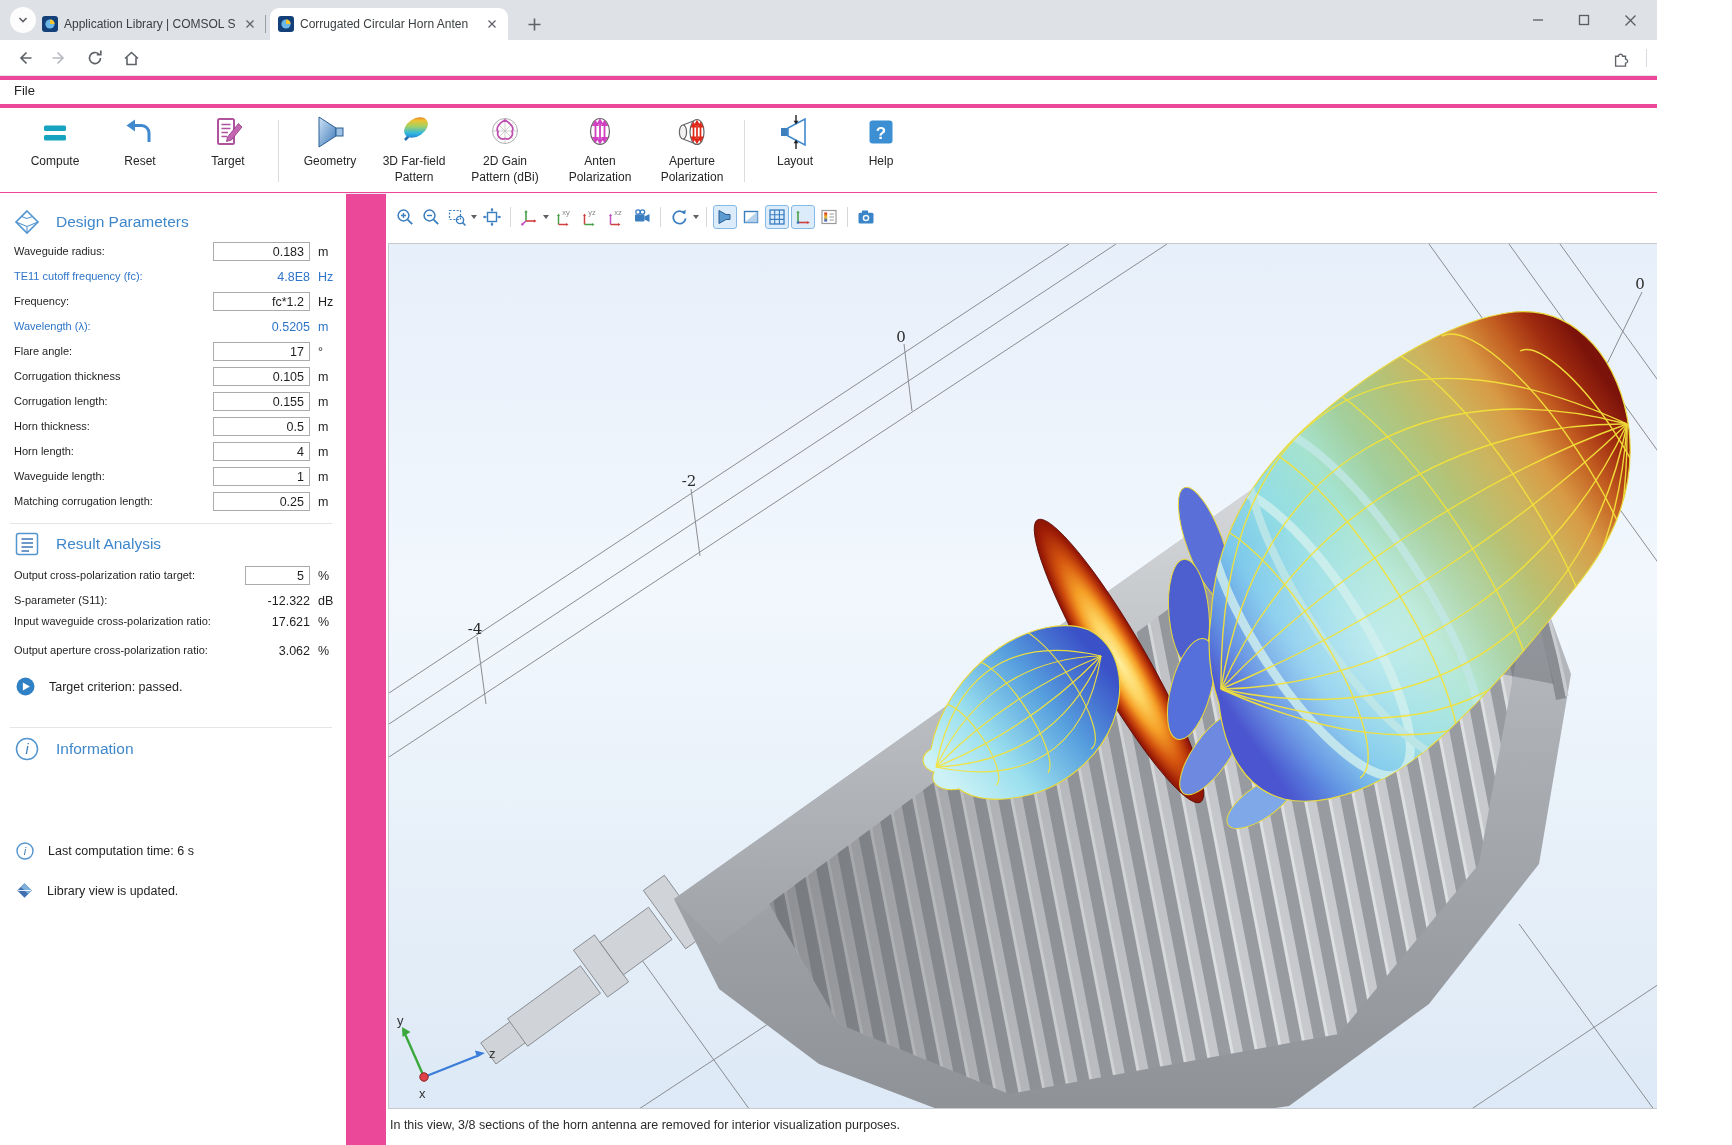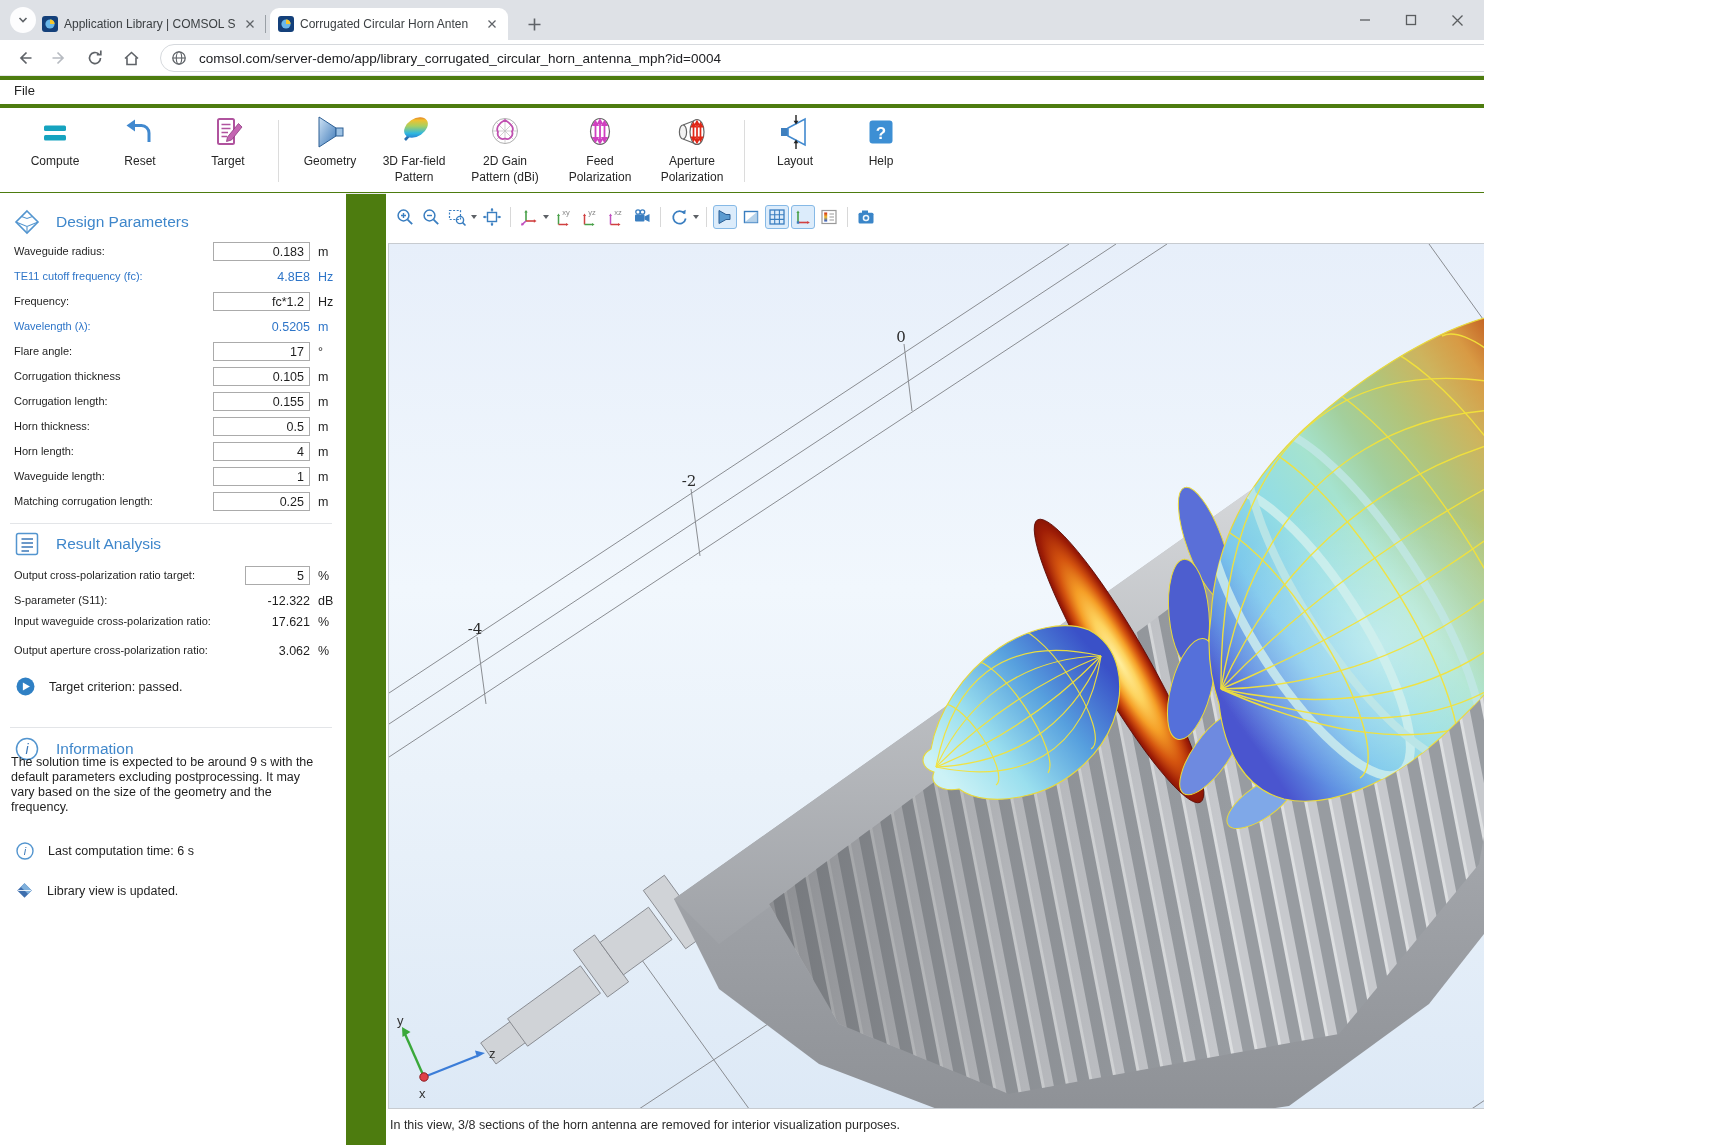--- a/index.html
+++ b/index.html
@@ -1,17 +1,17 @@
 <!DOCTYPE html>
 <html><head>
 <meta charset="utf-8">
 <style>
   html,body{margin:0;padding:0;background:#fff;}
-  .screen{position:relative;width:1484px;height:1145px;overflow:hidden;
-          font-family:"Liberation Sans",sans-serif;background:#4d7c0f;-webkit-font-smoothing:antialiased;}
+  .screen{position:relative;width:1657px;height:1145px;overflow:hidden;
+          font-family:"Liberation Sans",sans-serif;background:#ec4899;-webkit-font-smoothing:antialiased;}
   
   .tabbar{position:absolute;top:0;left:0;width:100%;height:40px;background:#dee1e6;}
   .tab-search{position:absolute;left:10px;top:7px;width:26px;height:26px;border-radius:13px;background:#fdfdfe;
               display:flex;align-items:center;justify-content:center;}
   .tab{position:absolute;top:8px;height:32px;border-radius:9px 9px 0 0;display:flex;align-items:center;
        padding:0 8px;box-sizing:border-box;}
   .tab.inactive{left:34px;width:232px;}
   .tab.active{left:270px;width:238px;background:#fff;}
   .tab .title{font-size:12px;color:#3c4043;white-space:nowrap;overflow:hidden;flex:1;margin:0 6px;}
   .tab .closebox{width:16px;height:16px;display:flex;align-items:center;justify-content:center;border-radius:8px;}
@@ -145,28 +145,20 @@
       <svg width="18" height="18" viewBox="0 0 18 18">
           <path d="M14.5 9 a5.5 5.5 0 1 1 -1.8 -4.05" fill="none" stroke="#5f6368" stroke-width="1.7"></path>
           <path d="M14.8 1.6 V5.6 H10.8" fill="none" stroke="#5f6368" stroke-width="1.7"></path>
         </svg>
     </div>
     <div class="navbtn" style="left:118px">
       <svg width="19" height="19" viewBox="0 0 19 19">
           <path d="M3 9.5 L9.5 3.5 L16 9.5 M5 8.5 V15.5 H14 V8.5" fill="none" stroke="#5f6368" stroke-width="1.6"></path>
         </svg>
     </div>
-    <div class="urlpill">
-      <svg width="16" height="16" viewBox="0 0 16 16">
-          <circle cx="8" cy="8" r="6.2" fill="none" stroke="#5f6368" stroke-width="1.3"></circle>
-          <ellipse cx="8" cy="8" rx="2.7" ry="6.2" fill="none" stroke="#5f6368" stroke-width="1.1"></ellipse>
-          <path d="M1.8 8 H14.2" stroke="#5f6368" stroke-width="1.1"></path>
-        </svg>
-      <span class="urltext">comsol.com/server-demo/app/library_corrugated_circular_horn_antenna_mph?id=0004</span>
-    </div>
     <div class="navbtn" style="left:1608px">
       <svg width="18" height="18" viewBox="0 0 20 20">
           <path d="M4 8 h3.2 a2.3 2.3 0 1 1 4.6 0 H15 v3.2 a2.3 2.3 0 1 1 0 4.6 V19 H4 Z" fill="none" stroke="#5f6368" stroke-width="1.5"></path>
         </svg>
     </div>
     <div style="position:absolute;left:1646px;top:9px;width:1px;height:18px;background:#d8dbdf"></div>
     <div class="navbtn" style="left:1654px">
       <svg width="22" height="22" viewBox="0 0 22 22">
           <circle cx="11" cy="11" r="9" fill="none" stroke="#1a73e8" stroke-width="1.7"></circle>
           <circle cx="11" cy="8.6" r="2.8" fill="#1a73e8"></circle>
@@ -257,21 +249,21 @@
             <path d="M15.5 9.5 l-2 3.5 h4 z"></path>
             <path d="M15.5 29.5 l-2 -3.5 h4 z"></path>
           <path d="M20 10.5 V28.5"></path>
             <path d="M20 8 l-2 3.5 h4 z"></path>
             <path d="M20 31 l-2 -3.5 h4 z"></path>
           <path d="M24.5 12 V27"></path>
             <path d="M24.5 9.5 l-2 3.5 h4 z"></path>
             <path d="M24.5 29.5 l-2 -3.5 h4 z"></path>
         </g>
         </svg>
-      <div class="tlab">Feed</div>
+      <div class="tlab">Anten</div>
       <div class="tlab">Polarization</div>
     </div>
     <div class="tbtn" style="left:646px">
       <svg class="ticon" viewBox="0 0 40 40">
         <path d="M11 13 L24 8 M11 27 L24 32" stroke="#666" stroke-width="1.2"></path>
         <ellipse cx="11" cy="20" rx="3.6" ry="7" fill="#f2f2f2" stroke="#666" stroke-width="1.2"></ellipse>
         <ellipse cx="25" cy="20" rx="7" ry="12.5" fill="#fff" stroke="#666" stroke-width="1.2"></ellipse>
         <g stroke="#e02818" stroke-width="1.7" fill="#e02818">
           <path d="M21.5 14 V26"></path>
             <path d="M21.5 11.5 l-1.8 3.2 h3.6 z"></path>
@@ -416,21 +408,20 @@
     <div class="sb-divider" style="top:534px"></div>
 
     <div class="sect-head" style="top:543px">
       <svg width="26" height="26" viewBox="0 0 26 26">
         <circle cx="13" cy="13" r="10.5" fill="none" stroke="#5395cf" stroke-width="1.5"></circle>
         <text x="13" y="18" text-anchor="middle" font-family="DejaVu Serif, serif" font-style="italic" font-size="14" fill="#3c78b8">i</text>
         </svg>
       <span class="sect-title">Information</span>
     </div>
 
-    <div class="infopara">The solution time is expected to be around 9 s with the default parameters excluding postprocessing. It may vary based on the size of the geometry and the frequency.</div>
 
     <div class="statusrow" style="top:649px">
       <svg width="18" height="18" viewBox="0 0 18 18">
           <circle cx="9" cy="9" r="8" fill="none" stroke="#5395cf" stroke-width="1.4"></circle>
           <text x="9" y="13" text-anchor="middle" font-family="DejaVu Serif, serif" font-style="italic" font-size="11" fill="#3c78b8">i</text>
         </svg>
       <span class="stext">Last computation time: 6 s</span>
     </div>
     <div class="statusrow" style="top:689px">
       <svg width="17" height="17" viewBox="0 0 16 16">

